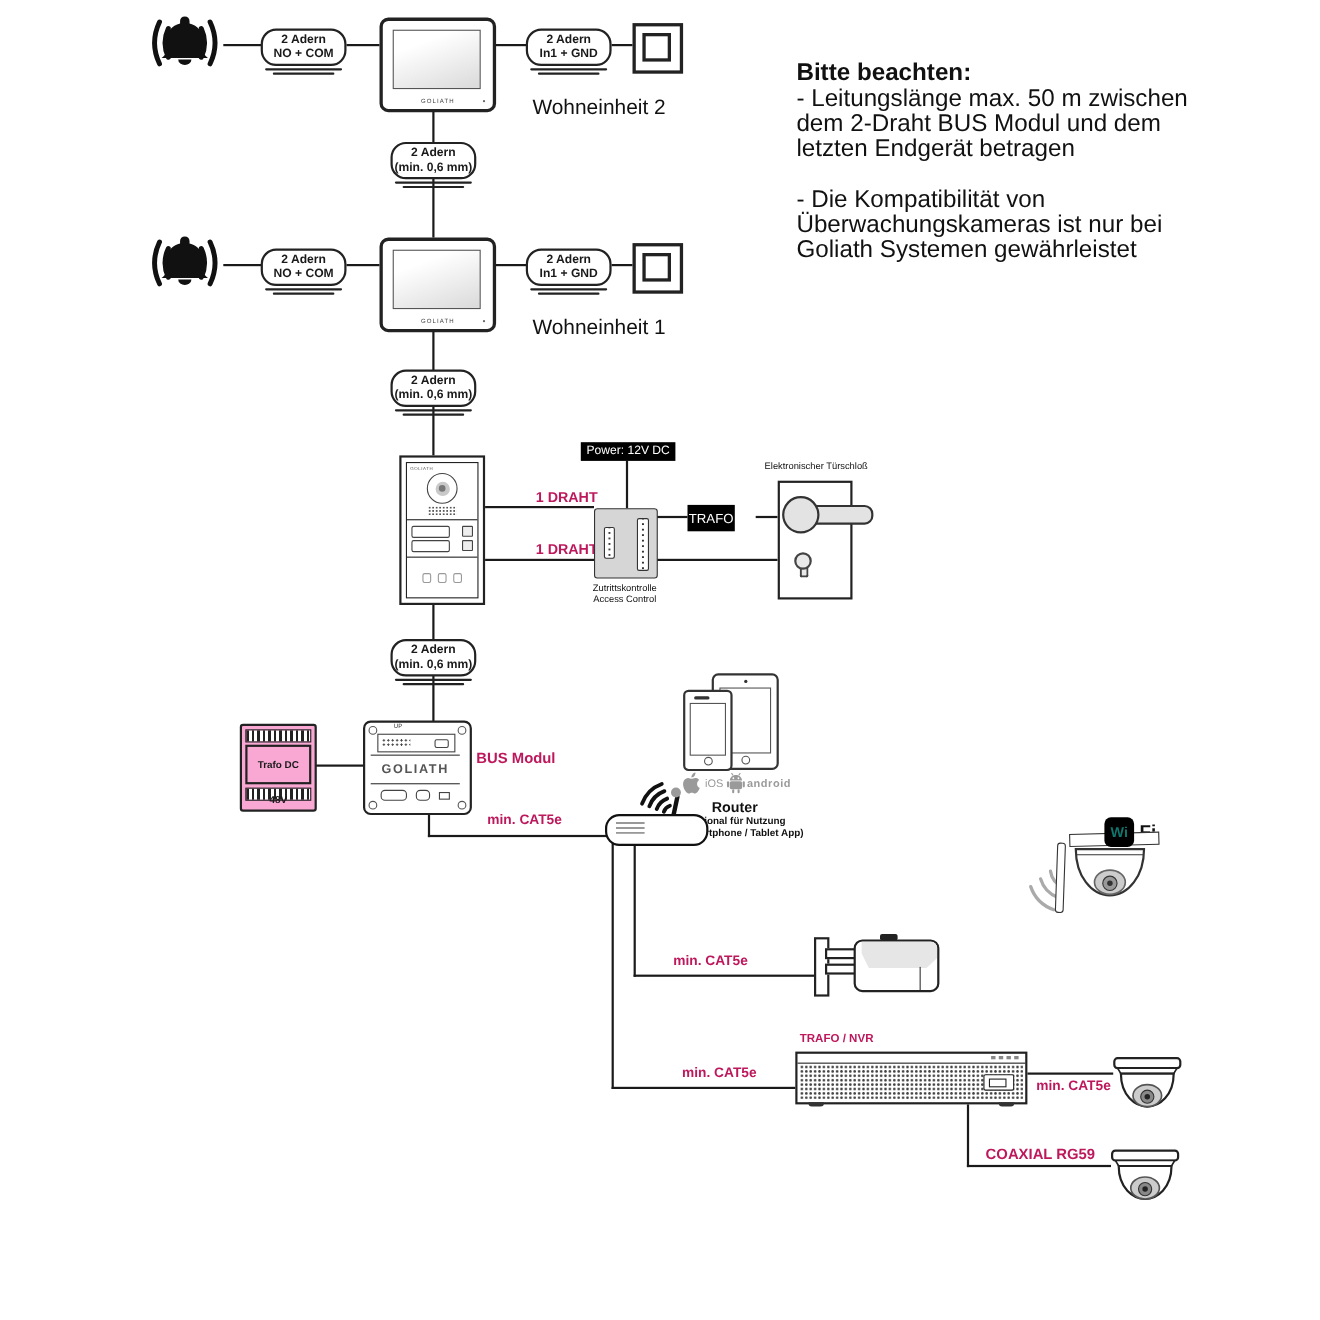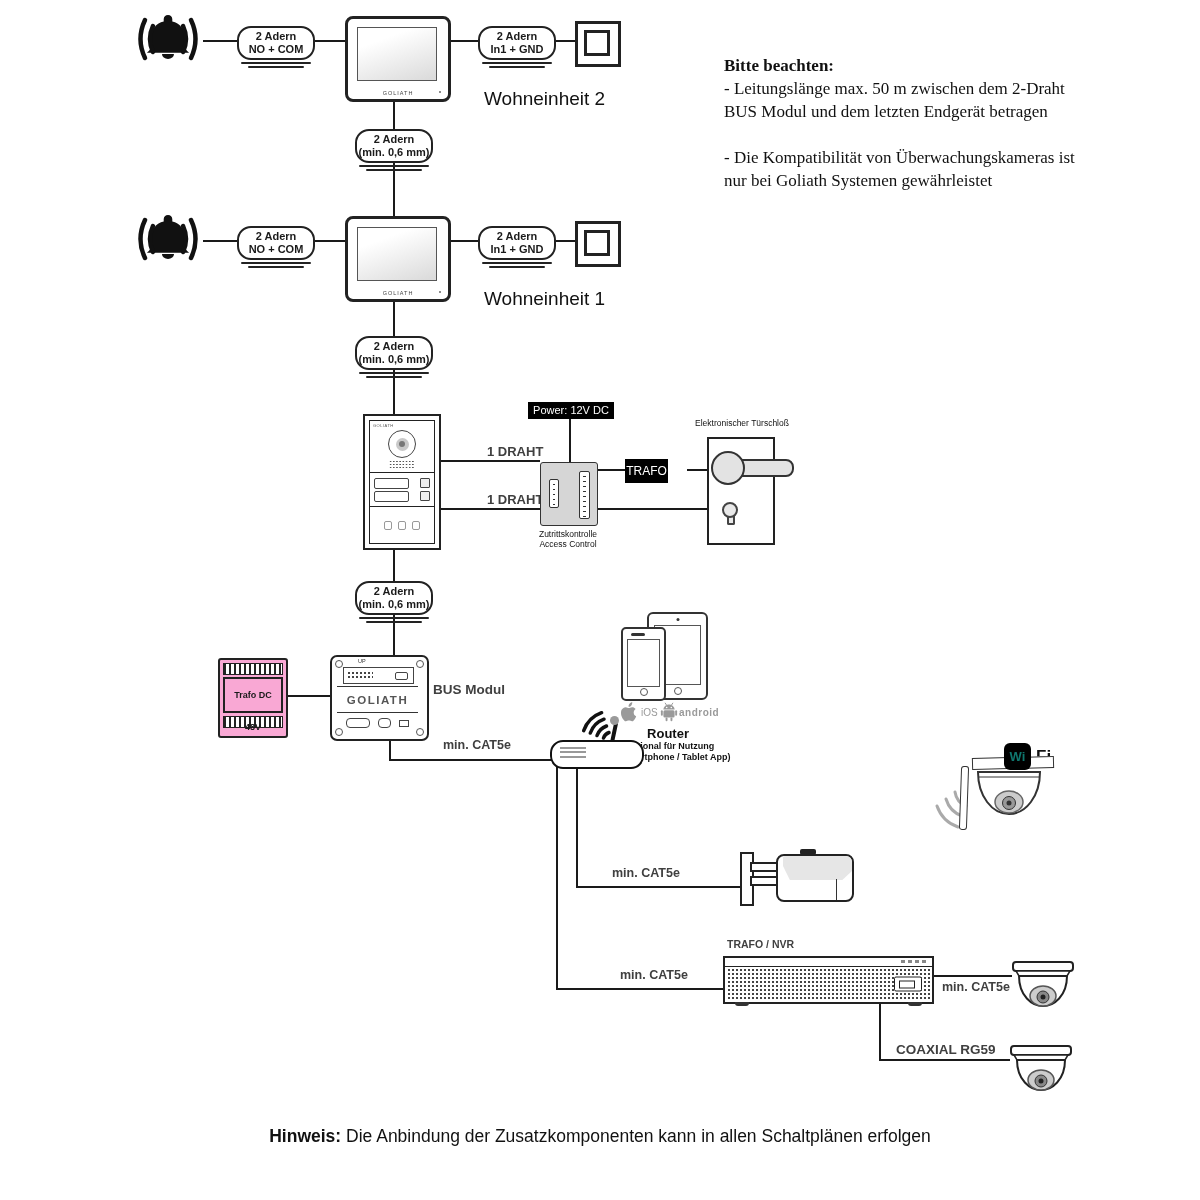--- a/index.html
+++ b/index.html
@@ -29,21 +29,21 @@
              letter-spacing:1px;color:#444;}
   .mon-dot{position:absolute;right:7px;bottom:6px;width:2px;height:2px;background:#666;border-radius:50%;}
 
   
   .sqbtn{position:absolute;width:40px;height:40px;border:3px solid #222;background:#fff;}
   .sqbtn-in{position:absolute;left:6px;top:6px;width:20px;height:20px;border:3px solid #222;}
 
   .unit-name{position:absolute;font-size:19px;color:#111;}
 
   
-  .notes{position:absolute;left:724px;top:54px;width:356px;font-size:17px;line-height:23px;color:#111;font-family:Liberation Serif, serif;}
+  .notes{position:absolute;left:724px;top:54px;width:356px;font-size:22px;line-height:23px;color:#111;}
   .notes .t{font-weight:bold;}
   .notes p{margin:0 0 23px 0;}
 
   
   .doorst{position:absolute;left:363px;top:414px;width:74px;height:132px;border:2.5px solid #222;
           background:#fff;z-index:4;}
   .ds-inner{position:absolute;left:4px;top:4px;right:4px;bottom:4px;border:1.5px solid #222;
             display:flex;flex-direction:column;}
   .ds-sec1{flex:0 0 51px;border-bottom:1.5px solid #222;position:relative;}
   .ds-brand{position:absolute;top:2px;left:3px;font-size:4px;letter-spacing:.5px;color:#555;}
@@ -98,21 +98,21 @@
   .bus-top-usb{position:absolute;right:5px;top:4px;width:11px;height:6px;border:1px solid #444;border-radius:2px;}
   .bus-mid{position:absolute;left:5px;top:29px;width:81px;height:25px;border-top:1.5px solid #333;
            border-bottom:1.5px solid #333;display:flex;align-items:center;justify-content:center;}
   .bus-brand{font-size:11.5px;font-weight:bold;letter-spacing:1.5px;color:#555;}
   .bus-bot{position:absolute;left:11px;top:58px;width:69px;height:16px;display:flex;align-items:center;
            justify-content:center;gap:8px;}
   .bus-c1{width:22px;height:8px;border:1.5px solid #444;border-radius:4px;}
   .bus-c2{width:11px;height:8px;border:1.5px solid #444;border-radius:4px;}
   .bus-c3{width:8px;height:5px;border:1px solid #444;}
 
-  .lbl-bold{position:absolute;font-weight:bold;color:#404040;}
+  .lbl-bold{position:absolute;font-weight:bold;color:#be185d;}
 
   
   .rt-body{position:absolute;left:550px;top:740px;width:90px;height:25px;border:2.5px solid #111;
            border-radius:13px;background:#fff;z-index:4;}
   .rt-slots{position:absolute;left:8px;top:5px;width:26px;height:11px;
             background:repeating-linear-gradient(0deg,#999 0 2px,#fff 2px 4.5px);}
   .rt-ant{position:absolute;left:612px;top:722px;width:4px;height:22px;background:#111;
           transform:rotate(12deg);border-radius:2px;}
   .rt-ball{position:absolute;left:610px;top:716px;width:9px;height:9px;background:#9a9a9a;border-radius:50%;}
 
@@ -487,17 +487,14 @@
   <div class="lbl-bold" style="left:896px;top:1042px;font-size:13.5px">COAXIAL RG59</div>
   <svg class="abs" style="left:1008px;top:1043px" width="66" height="52" viewBox="0 0 66 50">
     <rect x="3" y="2" width="60" height="9" rx="3" fill="#fff" stroke="#222" stroke-width="2"></rect>
     <path d="M6,11 L60,11 L57,16 L9,16 Z" fill="#fff" stroke="#222" stroke-width="1.5"></path>
     <path d="M9,16 C9,36 22,46 33,46 C44,46 57,36 57,16 Z" fill="#fff" stroke="#222" stroke-width="2"></path>
     <ellipse cx="33" cy="36" rx="13" ry="10" fill="#ccc" stroke="#555" stroke-width="1.5"></ellipse>
     <circle cx="33" cy="37" r="6" fill="#888" stroke="#333" stroke-width="1"></circle>
     <circle cx="33" cy="37" r="2.5" fill="#222"></circle>
   </svg>
 
-  <div class="footer">
-    <b>Hinweis:</b><span> Die Anbindung der Zusatzkomponenten kann in allen Schaltplänen erfolgen</span>
-  </div>
 
 </div>
 
 </body></html>

